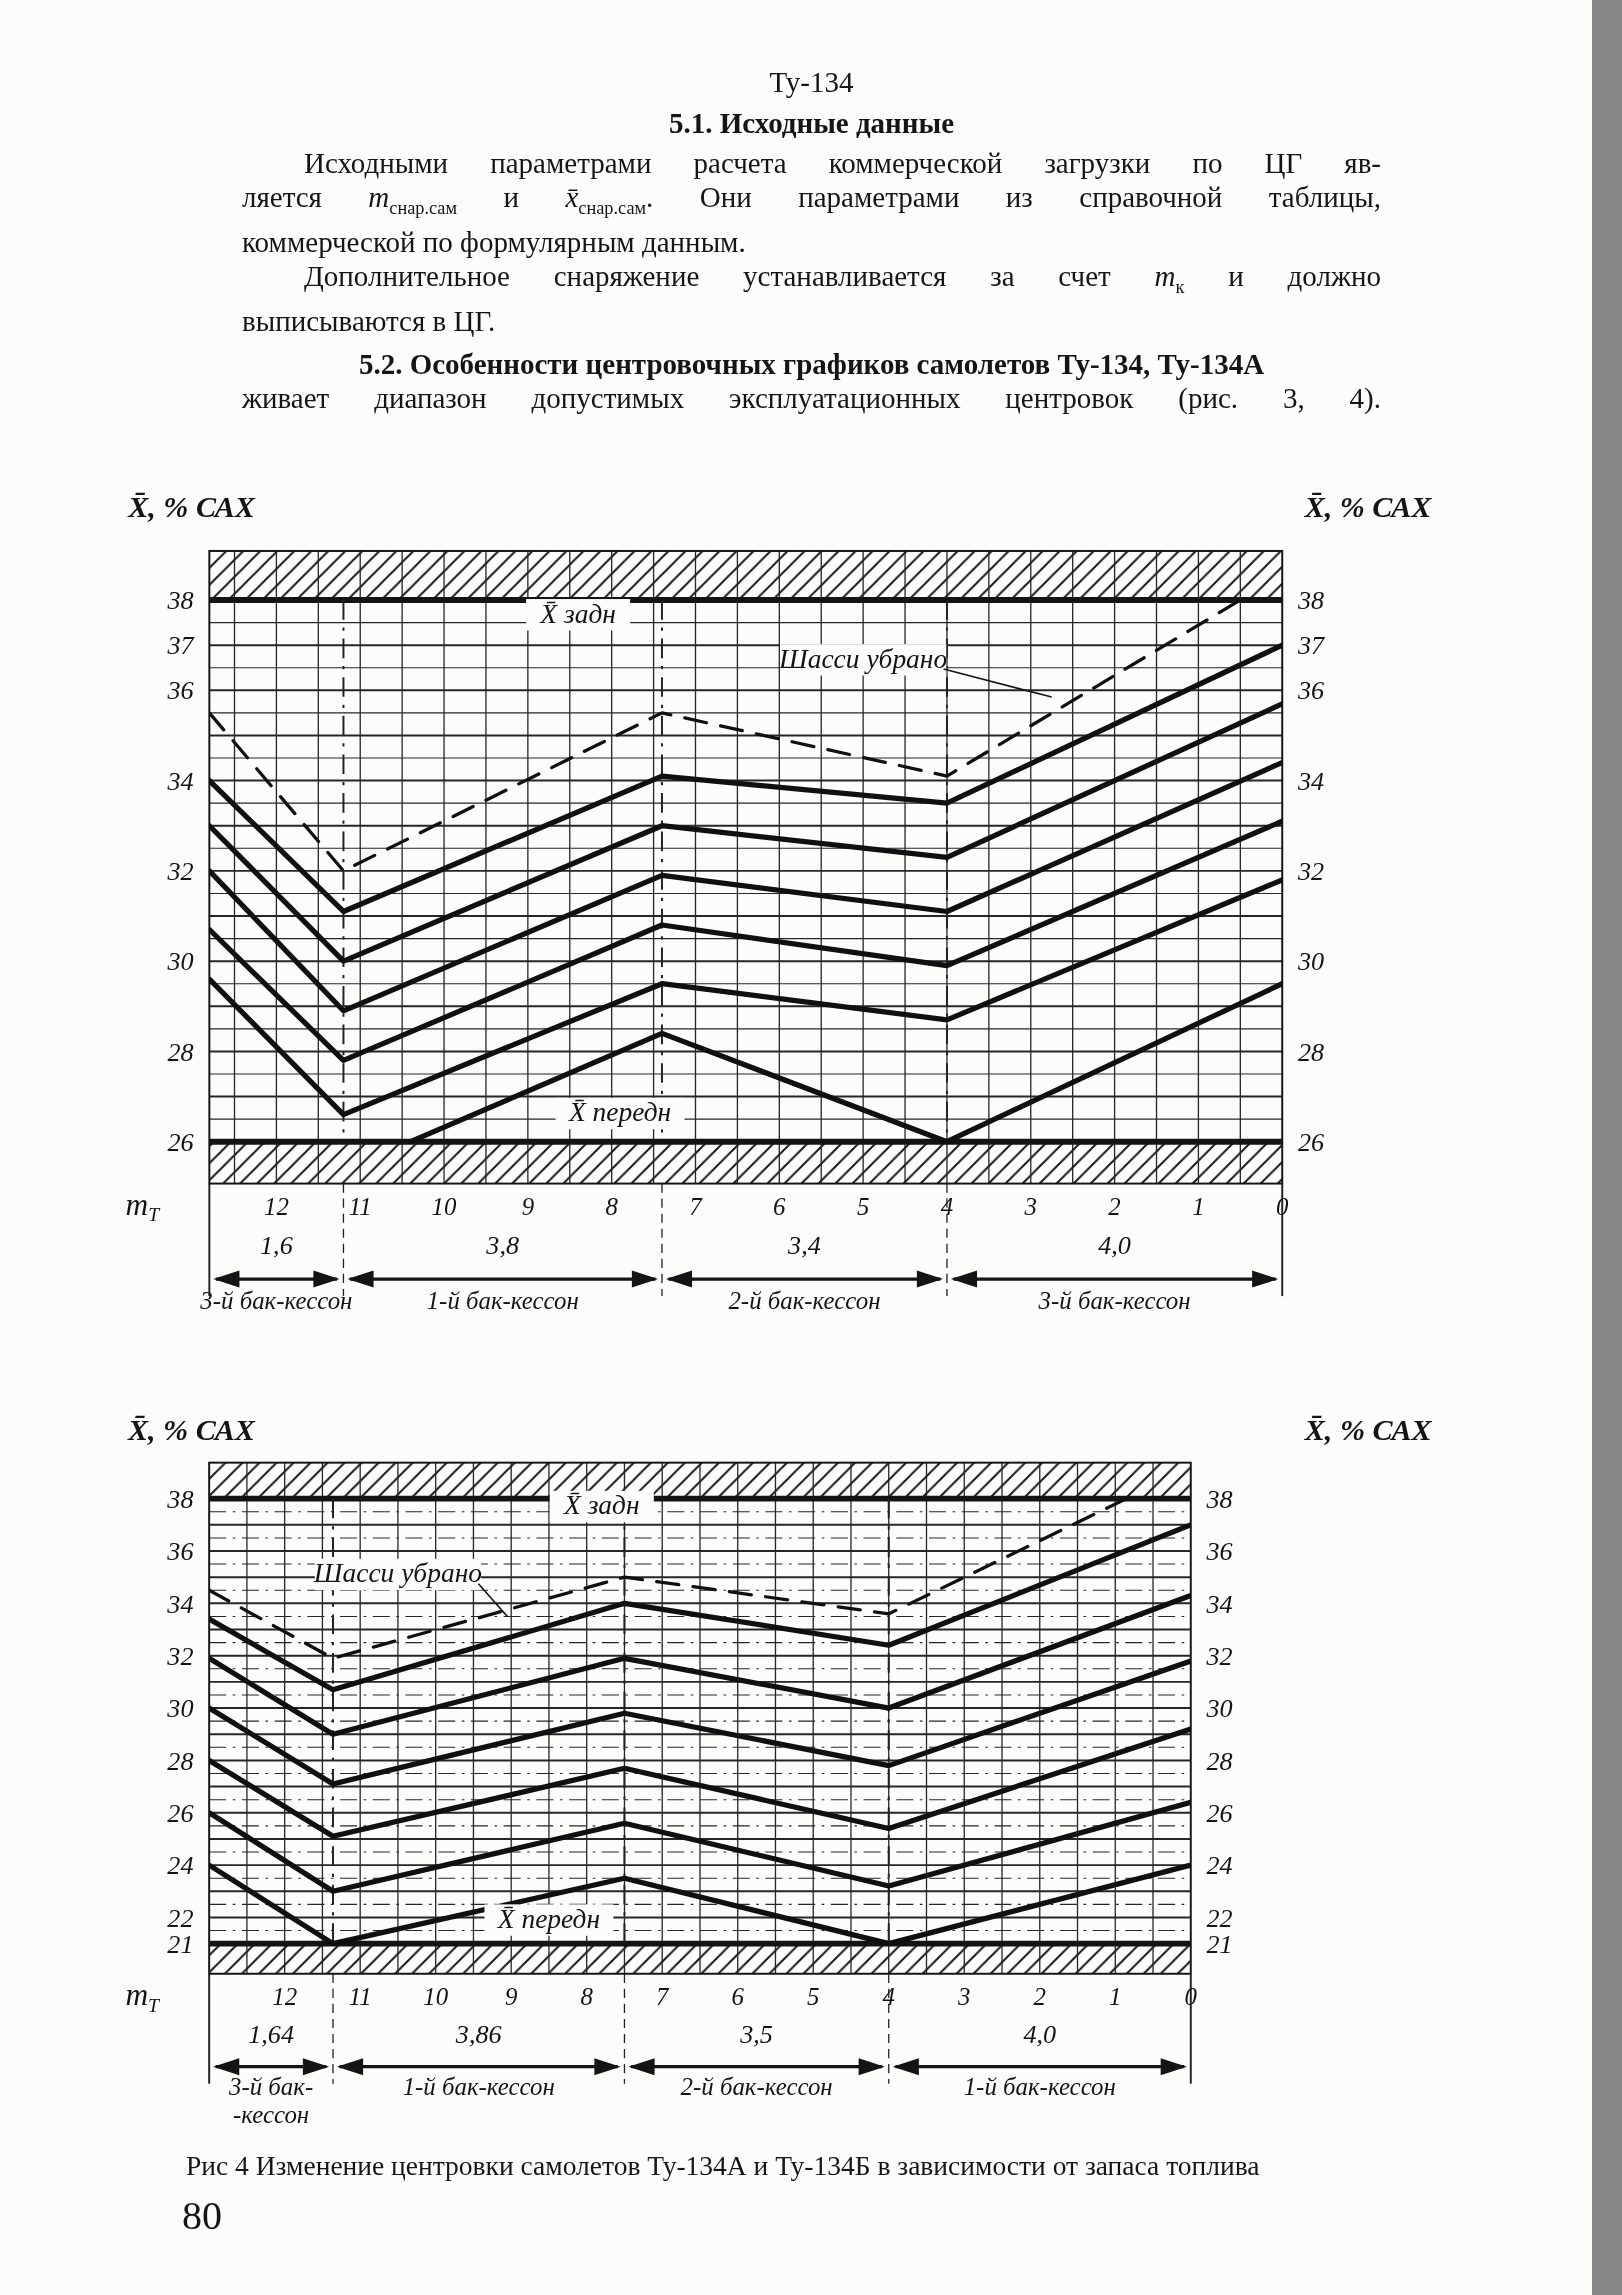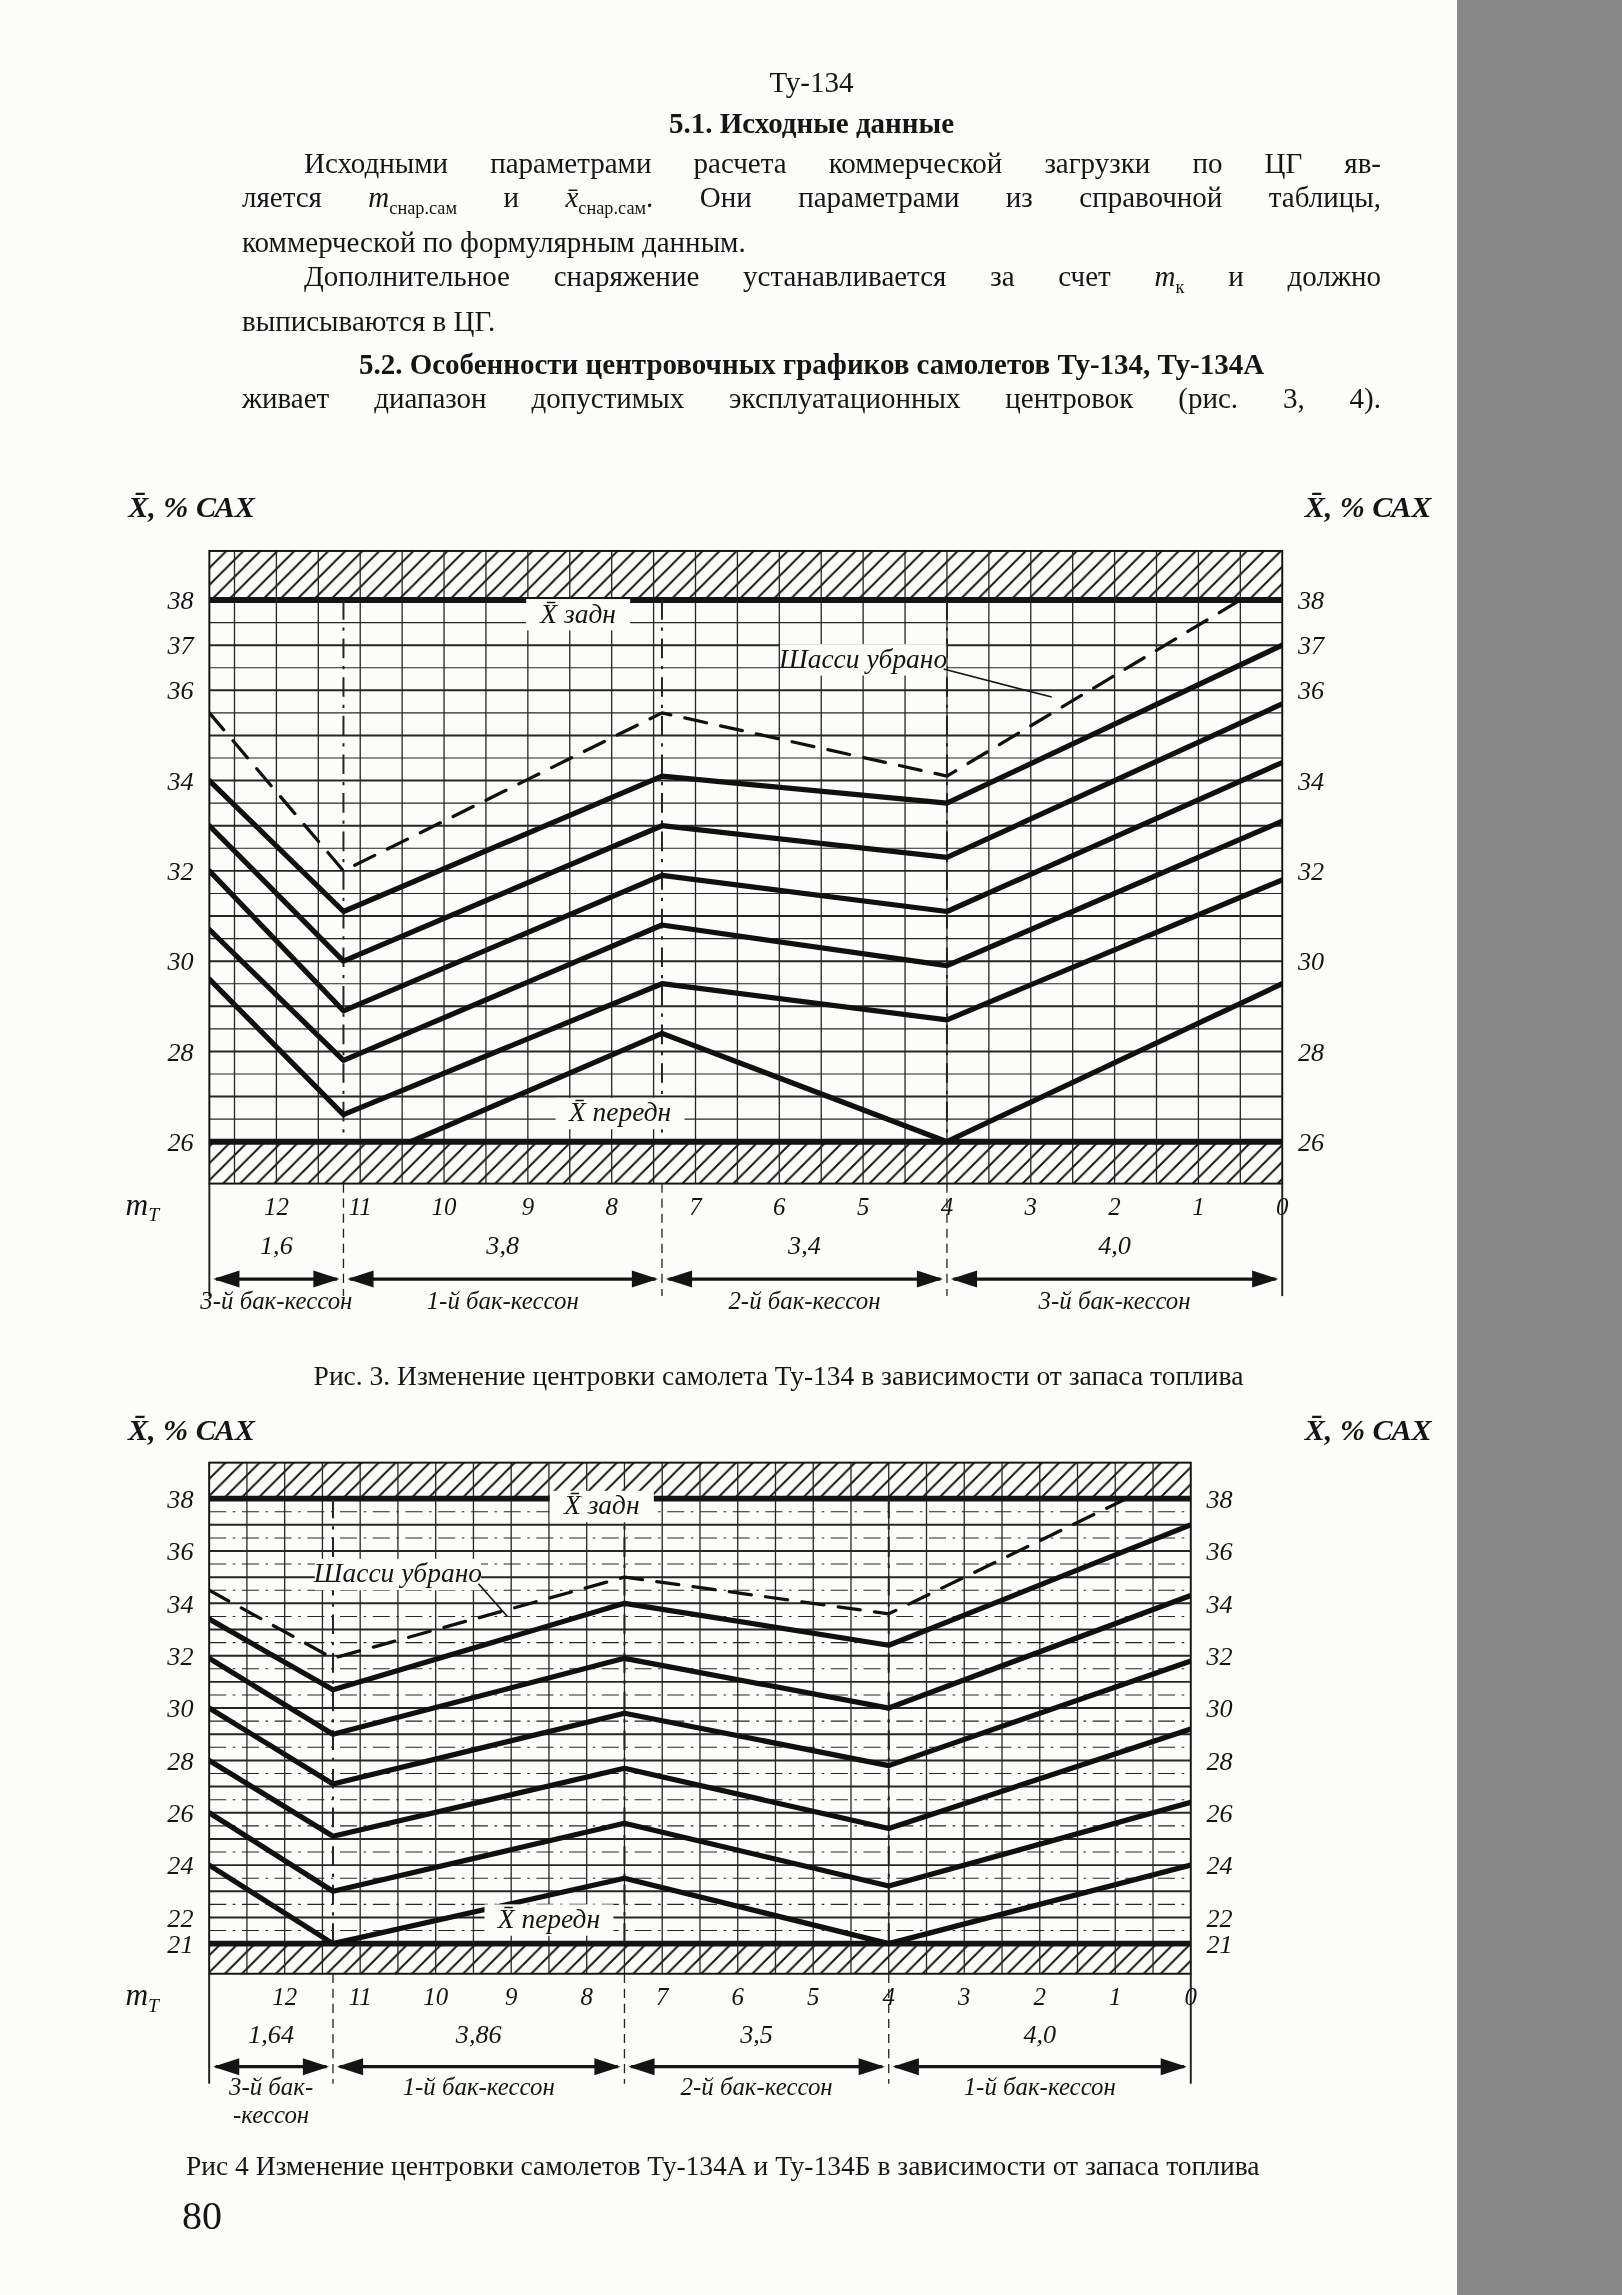--- a/index.html
+++ b/index.html
@@ -1,16 +1,16 @@
 <!DOCTYPE html>
 <html style="font-size:10.5px"><head>
 <meta charset="utf-8">
 <style>
   html,body{margin:0;padding:0;background:#888;}
-  .page{position:relative;width:1457px;height:2295px;background:#fcfcfa;color:#151515;
+  .page{position:relative;width:1592px;height:2295px;background:#fcfcfa;color:#151515;
         font-family:"Liberation Serif",serif;overflow:hidden;}
   .textblock{position:absolute;left:242px;top:65px;width:1139px;}
   .tline{font-size:29px;line-height:34px;min-height:34px;white-space:nowrap;}
   .just{text-align:justify;text-align-last:justify;white-space:normal;}
   .center{text-align:center;text-align-last:center;white-space:normal;}
   .bold{font-weight:bold;}
   .ind{text-indent:62px;}
   .mt1{margin-top:6.5px;} .mt2{margin-top:9.2px;}
   .var{font-style:italic;}
   sub{font-size:18.3px;}
@@ -190,21 +190,20 @@
         <rect x="634.25" y="183.5" width="159" height="48" fill="#fcfcfa"></rect>
         <text x="713.75" y="219.5" font-size="42" text-anchor="middle">X̄ задн</text>
         <rect x="1022.375" y="252.5" width="254" height="48" fill="#fcfcfa"></rect>
         <line x1="1272.375" y1="290.5" x2="1437.65625" y2="333.3499999999999" stroke="#141414" stroke-width="2.5"></line>
         <text x="1149.375" y="288.5" font-size="42" text-anchor="middle">Шасси убрано</text>
         <rect x="679.3125" y="945.95" width="197" height="48" fill="#fcfcfa"></rect>
         <text x="777.8125" y="981.95" font-size="42" text-anchor="middle">X̄ передн</text>
       </g>
     </svg>
 
-  <div class="caption cap-center" style="top:1360px;">Рис. 3. Изменение центровки самолета Ту-134 в зависимости от запаса топлива</div>
 
   <svg style="left:111px;top:1407px;" width="1335" height="733" viewBox="0 0 2040 1120">
       <defs>
         <pattern id="h4" width="26" height="26" patternUnits="userSpaceOnUse">
           <path d="M-7,33 L33,-7 M-20,20 L20,-20 M6,46 L46,6" stroke="#141414" stroke-width="3" fill="none"></path>
         </pattern>
         <clipPath id="c4">
           <rect x="150" y="136" width="1500" height="688"></rect>
         </clipPath>
       </defs>

